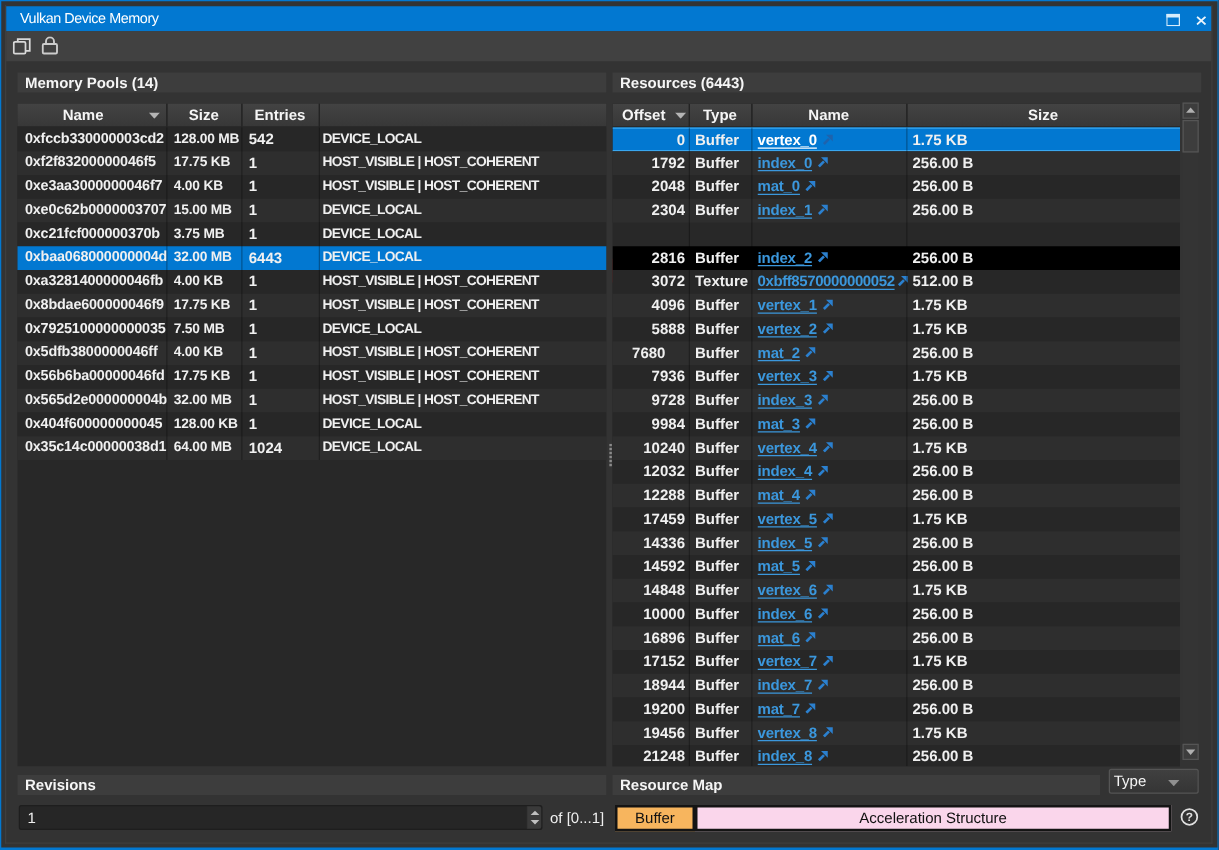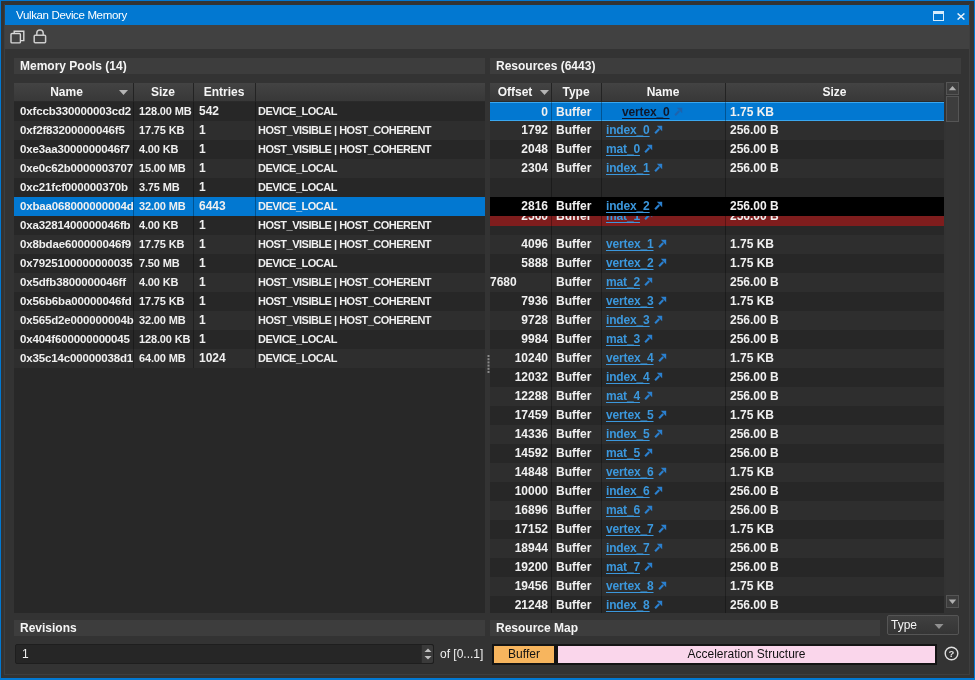--- a/index.html
+++ b/index.html
@@ -150,21 +150,21 @@
     <div class="hcell" style="left:235px;width:219px">Size</div>
     <svg class="abs" style="left:50px;top:7px" width="9" height="5" viewBox="0 0 9 5">
       <path d="M0 0 L9 0 L4.5 5 Z" fill="#b5b5b5"></path>
     </svg>
     <div class="sep" style="left:61px;top:0;height:19px;background:#2e2e2e;border-left:1px solid #232323;width:0"></div>
     <div class="sep" style="left:111px;top:0;height:19px;background:#2e2e2e;border-left:1px solid #232323;width:0"></div>
     <div class="sep" style="left:235px;top:0;height:19px;background:#2e2e2e;border-left:1px solid #232323;width:0"></div>
     <div class="row" style="left:0;top:19px;width:100%;background:#0278d1;border-top:1px solid #39a7f0;border-bottom:1px solid #39a7f0;">
       <div class="cell" style="left:0;width:58px;text-align:right">0</div>
       <div class="cell" style="left:66px;width:44px">Buffer</div>
-      <div class="cell" style="left:116px;width:122px;letter-spacing:-0.15px"><span style="color:#0f172a;text-decoration:underline;text-decoration-skip-ink:none;text-underline-offset:2px;margin-left:16px;">vertex_0</span><span style="display:inline-block;width:4px"></span><svg width="9" height="9" viewBox="0 0 9 9" style="vertical-align:0px">
+      <div class="cell" style="left:116px;width:122px;letter-spacing:-0.15px"><span style="color:#ffffff;text-decoration:underline;text-decoration-skip-ink:none;text-underline-offset:2px;">vertex_0</span><span style="display:inline-block;width:4px"></span><svg width="9" height="9" viewBox="0 0 9 9" style="vertical-align:0px">
           <path d="M1.1 8.2 L5.2 4.1" stroke="#1e63ad" stroke-width="2.1" fill="none"></path>
           <path d="M2.8 0.8 L8.2 0.8 L8.2 6.2 Z" fill="#1e63ad"></path>
         </svg></div>
       <div class="cell" style="left:240px;width:213px">1.75 KB</div>
     </div>
     <div class="row" style="left:0;top:38px;width:100%;background:#2e2e2e;">
       <div class="cell" style="left:0;width:58px;text-align:right">1792</div>
       <div class="cell" style="left:66px;width:44px">Buffer</div>
       <div class="cell" style="left:116px;width:122px;letter-spacing:-0.15px"><a class="lnk" style="text-decoration-skip-ink:none;text-underline-offset:2px;">index_0</a><span style="display:inline-block;width:4px"></span><svg width="9" height="9" viewBox="0 0 9 9" style="vertical-align:0px">
           <path d="M1.1 8.2 L5.2 4.1" stroke="#2b80cf" stroke-width="2.1" fill="none"></path>
@@ -201,40 +201,49 @@
     </div>
     <div class="row" style="left:0;top:114px;width:100%;background:#000000;">
       <div class="cell" style="left:0;width:58px;text-align:right">2816</div>
       <div class="cell" style="left:66px;width:44px">Buffer</div>
       <div class="cell" style="left:116px;width:122px;letter-spacing:-0.15px"><a class="lnk" style="text-decoration-skip-ink:none;text-underline-offset:2px;">index_2</a><span style="display:inline-block;width:4px"></span><svg width="9" height="9" viewBox="0 0 9 9" style="vertical-align:0px">
           <path d="M1.1 8.2 L5.2 4.1" stroke="#2b80cf" stroke-width="2.1" fill="none"></path>
           <path d="M2.8 0.8 L8.2 0.8 L8.2 6.2 Z" fill="#2b80cf"></path>
         </svg></div>
       <div class="cell" style="left:240px;width:213px">256.00 B</div>
     </div>
+    <div class="row" style="left:0;top:133px;width:100%;background:#272727;">
+      <div class="cell" style="left:0;width:58px;text-align:right">3072</div>
+      <div class="cell" style="left:66px;width:44px">Texture</div>
+      <div class="cell" style="left:116px;width:122px;letter-spacing:-0.15px"><a class="lnk" style="text-decoration-skip-ink:none;text-underline-offset:2px;letter-spacing:-0.32px;">0xbff8570000000052</a><span style="display:inline-block;width:2px"></span><svg width="9" height="9" viewBox="0 0 9 9" style="vertical-align:0px">
+          <path d="M1.1 8.2 L5.2 4.1" stroke="#2b80cf" stroke-width="2.1" fill="none"></path>
+          <path d="M2.8 0.8 L8.2 0.8 L8.2 6.2 Z" fill="#2b80cf"></path>
+        </svg></div>
+      <div class="cell" style="left:240px;width:213px">512.00 B</div>
+    </div>
     <div class="row" style="left:0;top:152px;width:100%;background:#2e2e2e;">
       <div class="cell" style="left:0;width:58px;text-align:right">4096</div>
       <div class="cell" style="left:66px;width:44px">Buffer</div>
       <div class="cell" style="left:116px;width:122px;letter-spacing:-0.15px"><a class="lnk" style="text-decoration-skip-ink:none;text-underline-offset:2px;">vertex_1</a><span style="display:inline-block;width:4px"></span><svg width="9" height="9" viewBox="0 0 9 9" style="vertical-align:0px">
           <path d="M1.1 8.2 L5.2 4.1" stroke="#2b80cf" stroke-width="2.1" fill="none"></path>
           <path d="M2.8 0.8 L8.2 0.8 L8.2 6.2 Z" fill="#2b80cf"></path>
         </svg></div>
       <div class="cell" style="left:240px;width:213px">1.75 KB</div>
     </div>
     <div class="row" style="left:0;top:171px;width:100%;background:#272727;">
       <div class="cell" style="left:0;width:58px;text-align:right">5888</div>
       <div class="cell" style="left:66px;width:44px">Buffer</div>
       <div class="cell" style="left:116px;width:122px;letter-spacing:-0.15px"><a class="lnk" style="text-decoration-skip-ink:none;text-underline-offset:2px;">vertex_2</a><span style="display:inline-block;width:4px"></span><svg width="9" height="9" viewBox="0 0 9 9" style="vertical-align:0px">
           <path d="M1.1 8.2 L5.2 4.1" stroke="#2b80cf" stroke-width="2.1" fill="none"></path>
           <path d="M2.8 0.8 L8.2 0.8 L8.2 6.2 Z" fill="#2b80cf"></path>
         </svg></div>
       <div class="cell" style="left:240px;width:213px">1.75 KB</div>
     </div>
     <div class="row" style="left:0;top:190px;width:100%;background:#2e2e2e;">
-      <div class="cell" style="left:0;width:58px;text-align:left">7680</div>
+      <div class="cell" style="left:0;width:58px;text-align:center">7680</div>
       <div class="cell" style="left:66px;width:44px">Buffer</div>
       <div class="cell" style="left:116px;width:122px;letter-spacing:-0.15px"><a class="lnk" style="text-decoration-skip-ink:none;text-underline-offset:2px;">mat_2</a><span style="display:inline-block;width:4px"></span><svg width="9" height="9" viewBox="0 0 9 9" style="vertical-align:0px">
           <path d="M1.1 8.2 L5.2 4.1" stroke="#2b80cf" stroke-width="2.1" fill="none"></path>
           <path d="M2.8 0.8 L8.2 0.8 L8.2 6.2 Z" fill="#2b80cf"></path>
         </svg></div>
       <div class="cell" style="left:240px;width:213px">256.00 B</div>
     </div>
     <div class="row" style="left:0;top:209px;width:100%;background:#272727;">
       <div class="cell" style="left:0;width:58px;text-align:right">7936</div>
       <div class="cell" style="left:66px;width:44px">Buffer</div>

